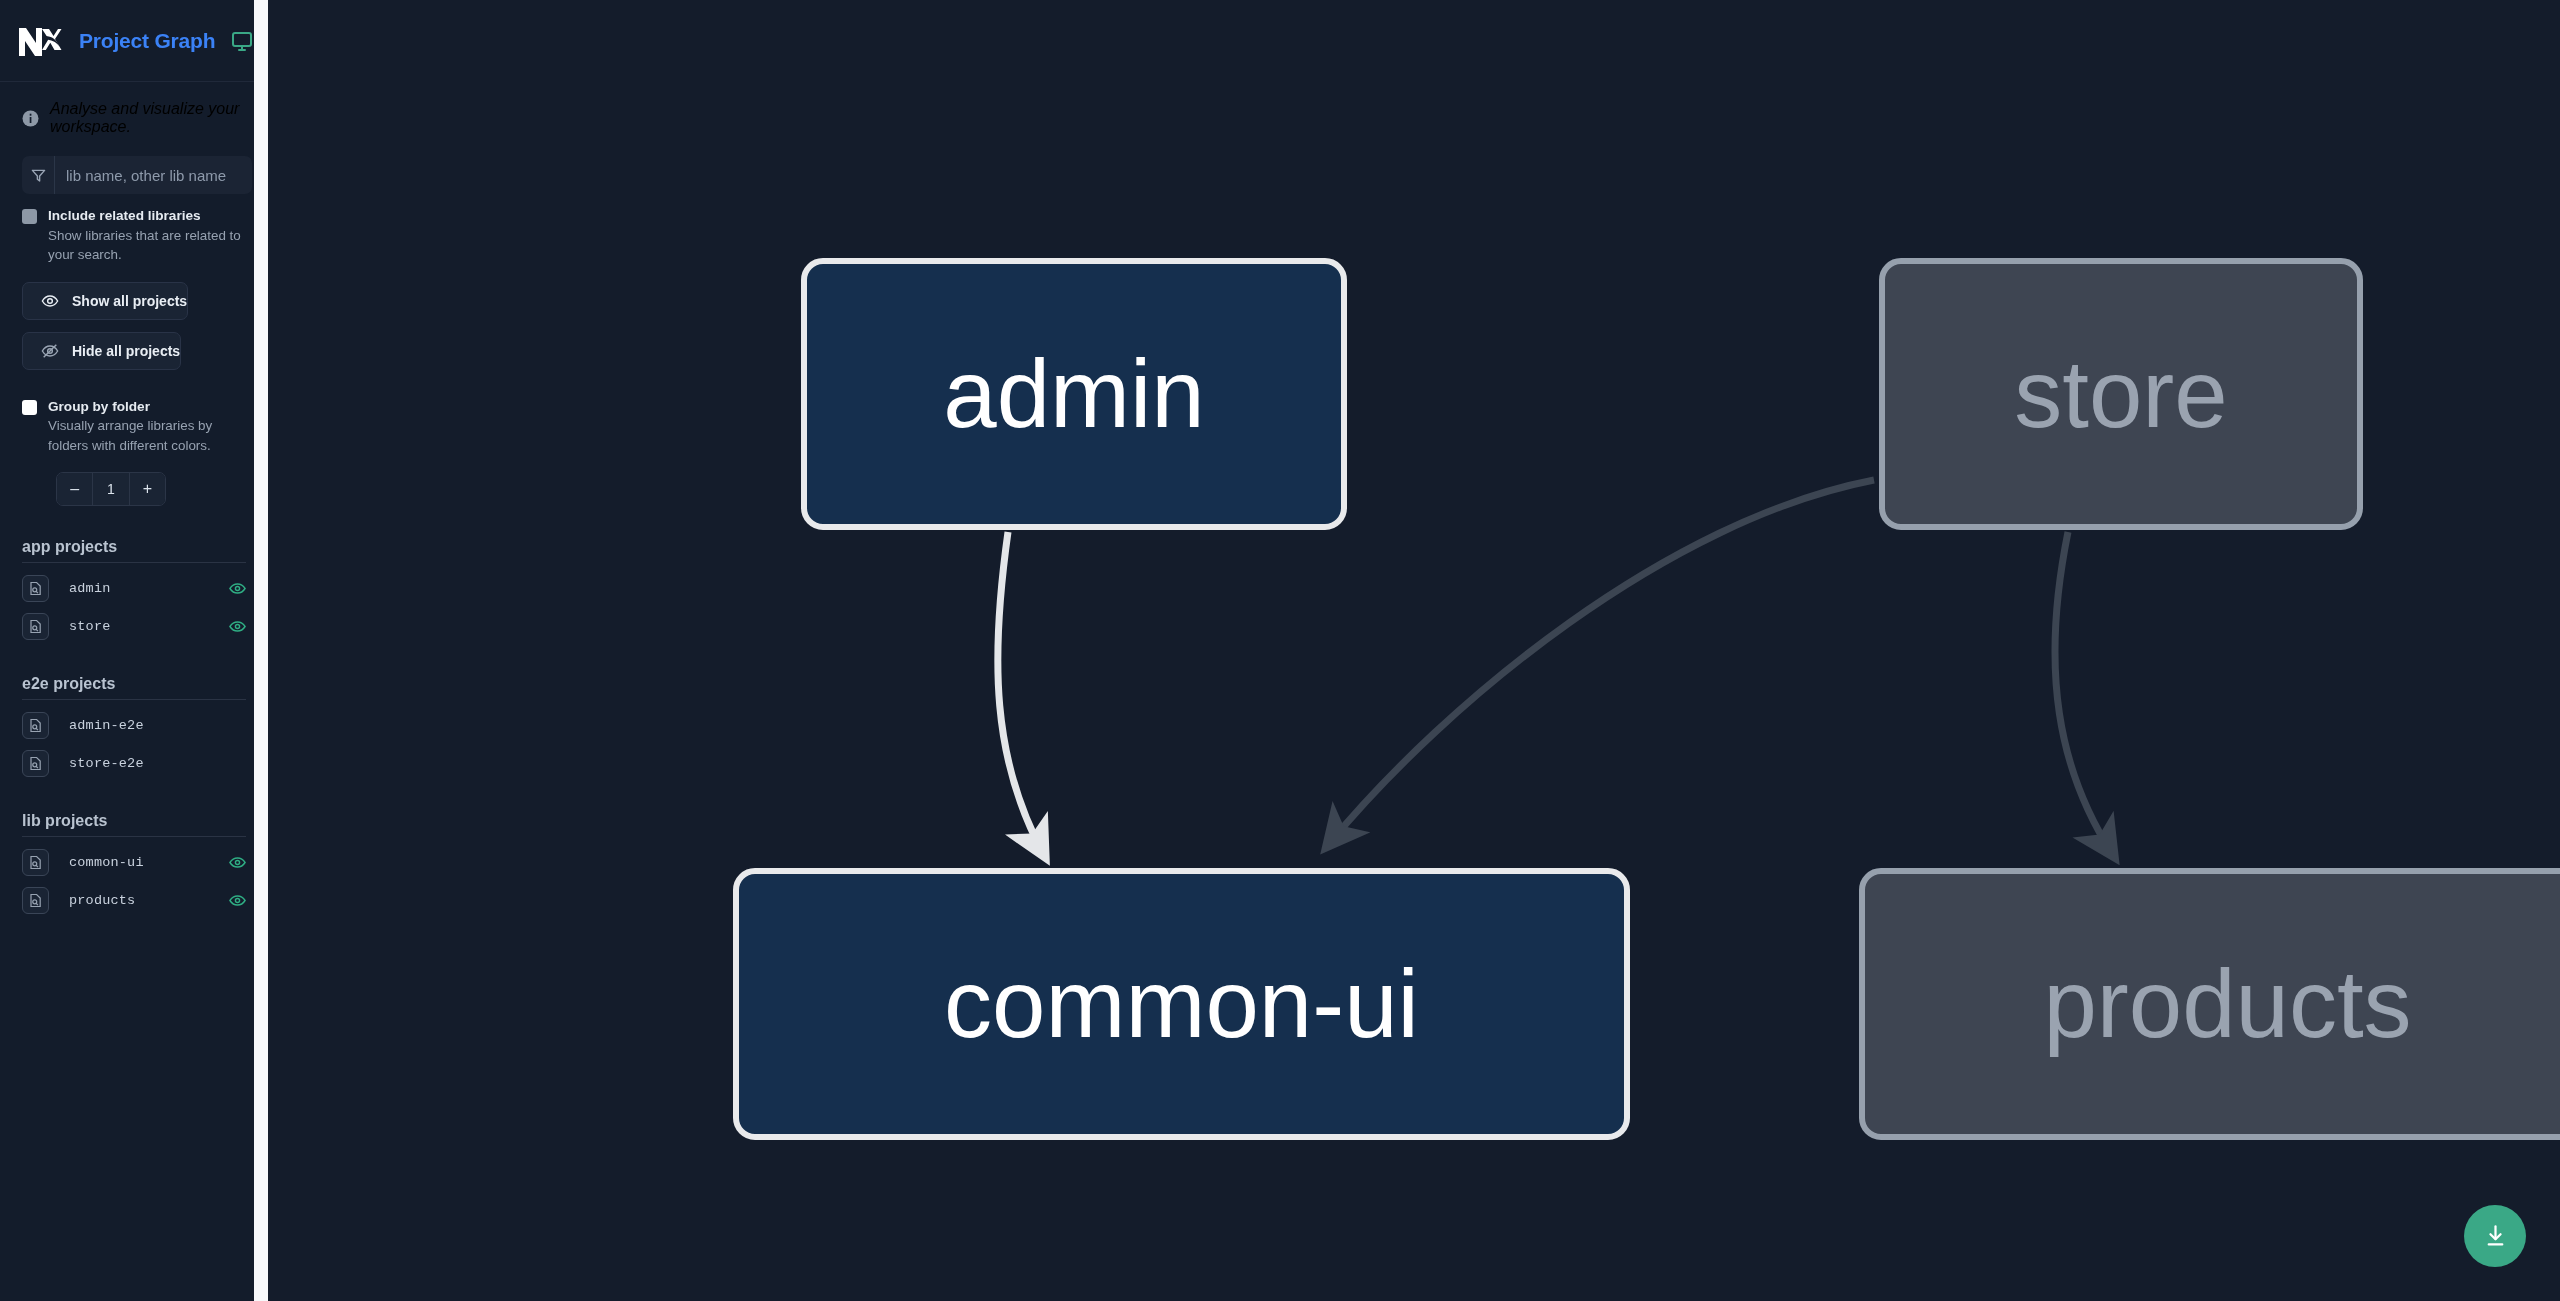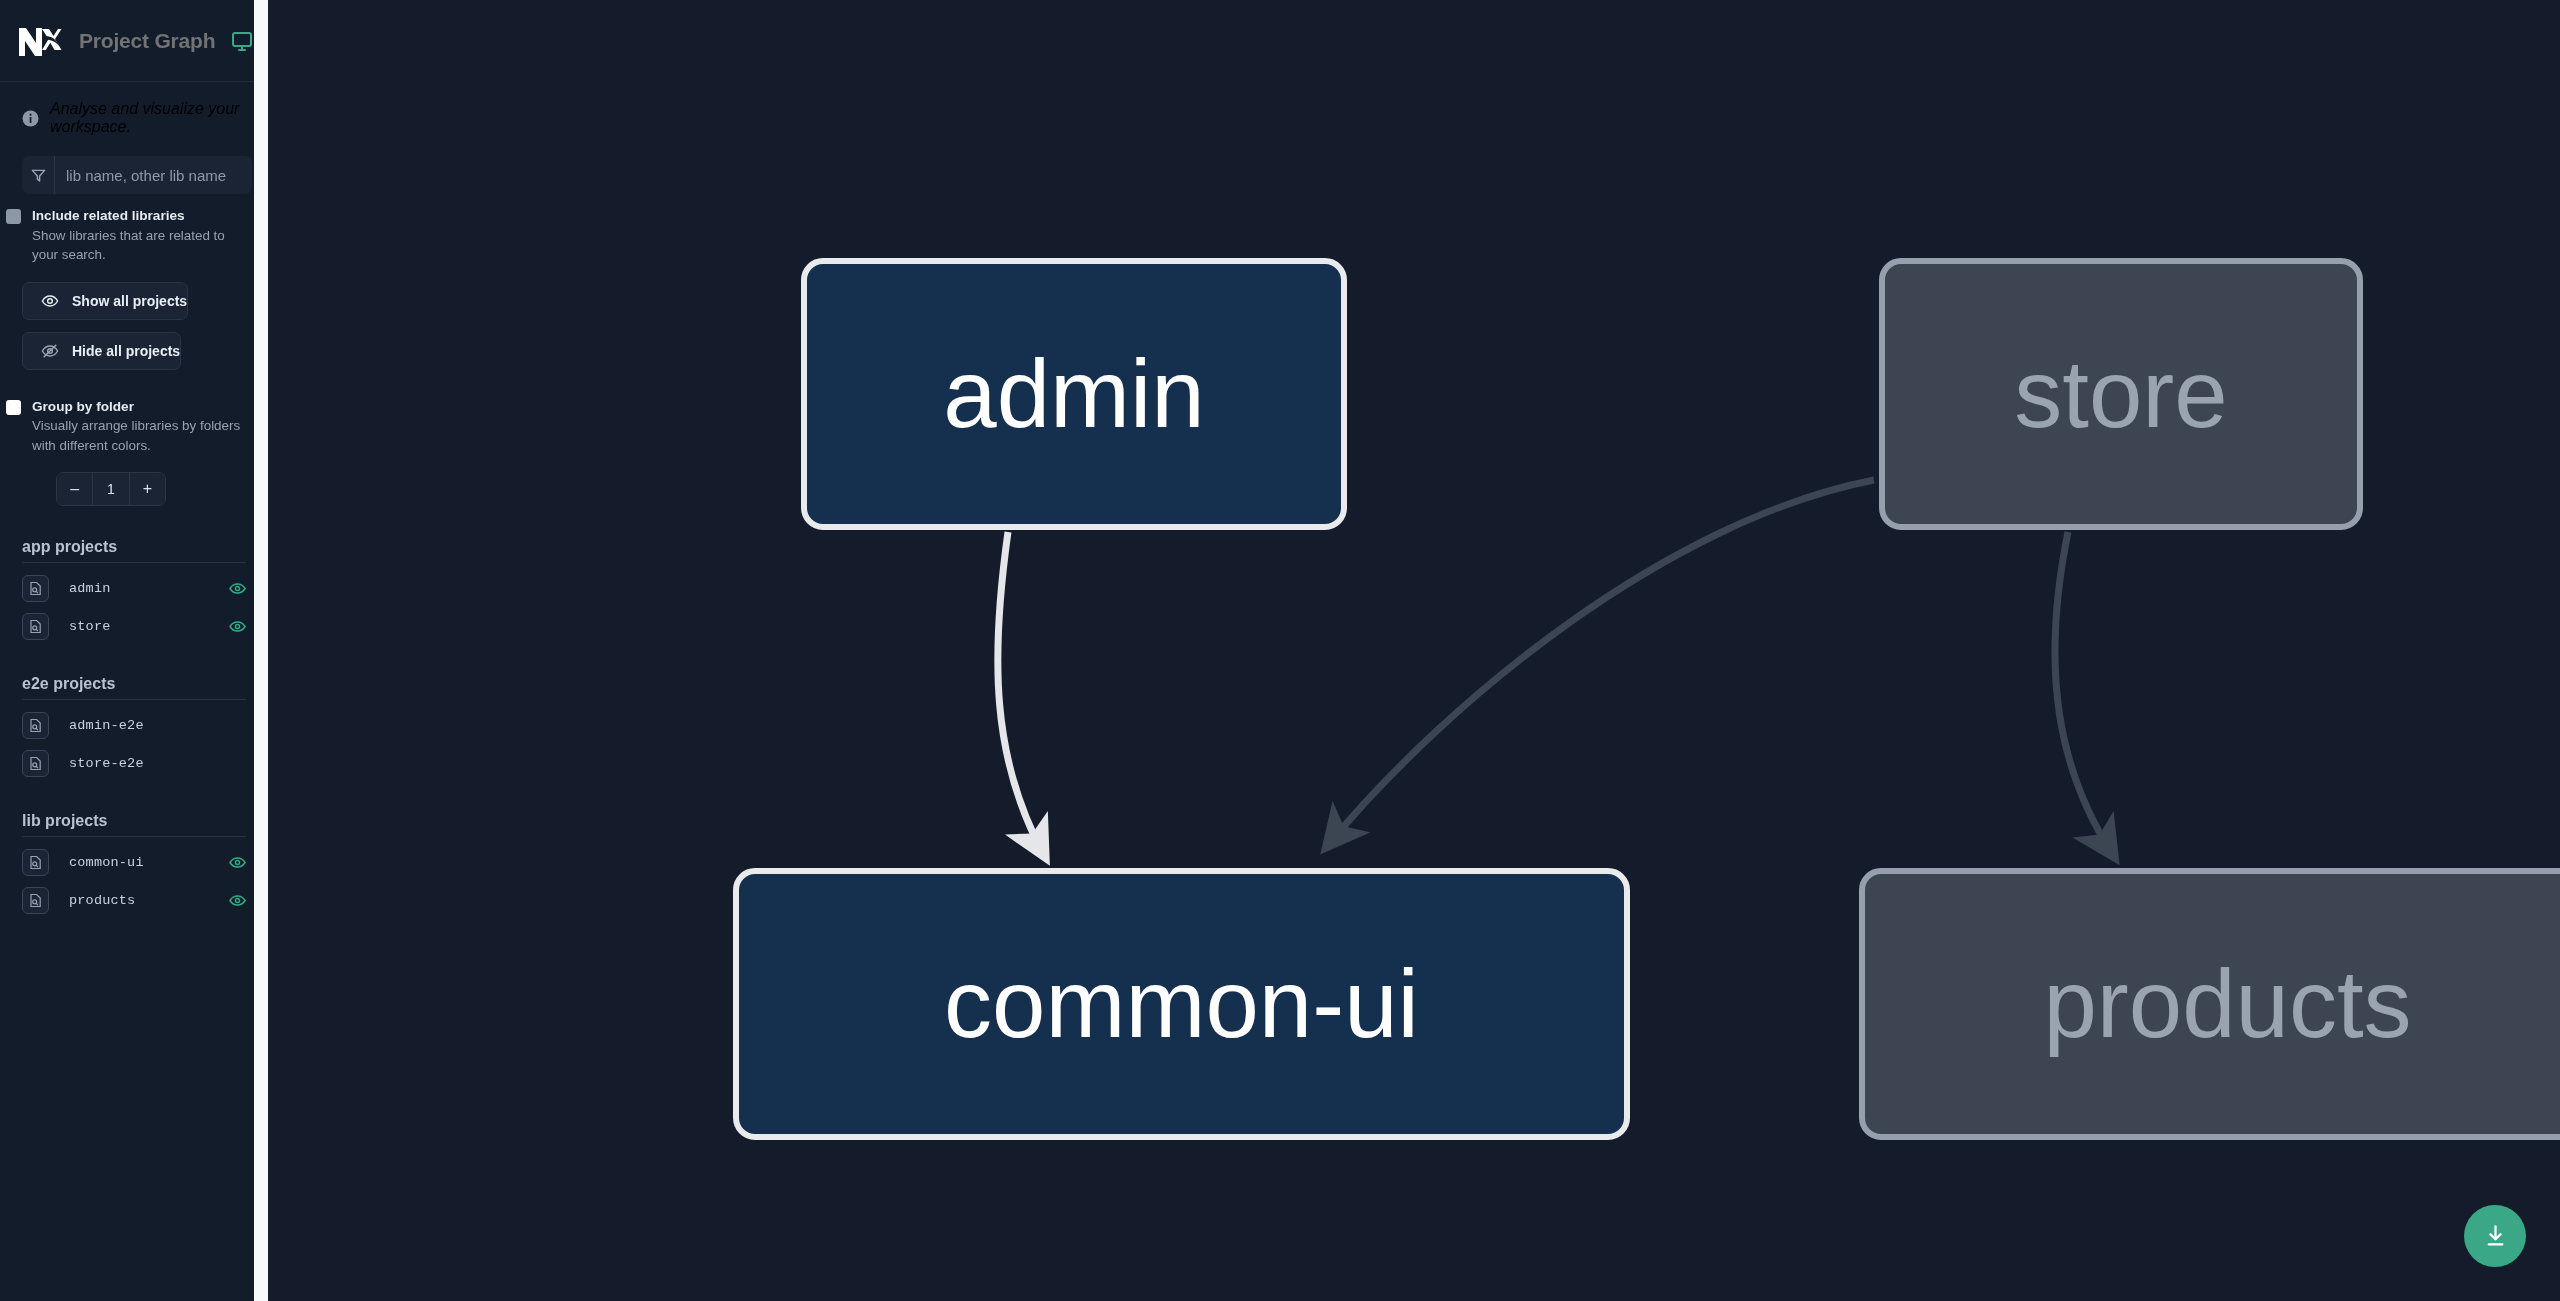--- a/index.html
+++ b/index.html
@@ -34,21 +34,21 @@
     border-bottom: 1px solid #20293a;
     background: #131c2b;
   }
   .nx-logo {
     width: 46px;
     height: 36px;
     flex: 0 0 46px;
     display: block;
   }
   .sb-title {
-    color: #737373;
+    color: #3b82f6;
     font-size: 21px;
     font-weight: bold;
     letter-spacing: -0.2px;
     margin-left: 17px;
   }
   .monitor-icon {
     margin-left: 16px;
     width: 22px;
     height: 22px;
     display: block;
@@ -92,21 +92,21 @@
     color: #d7dee8;
     font-family: "Liberation Sans", sans-serif;
     font-size: 15px;
     padding: 0 11px;
   }
   .search-input::placeholder { color: #8e9aab; }
 
   .check-row {
     display: flex;
     align-items: flex-start;
-    padding: 13px 16px 0 6px;
+    padding: 13px 16px 0 22px;
     gap: 11px;
   }
   .cbox {
     width: 15px;
     height: 15px;
     flex: 0 0 15px;
     border-radius: 3px;
     margin-top: 2px;
     background: #8d98a6;
   }

